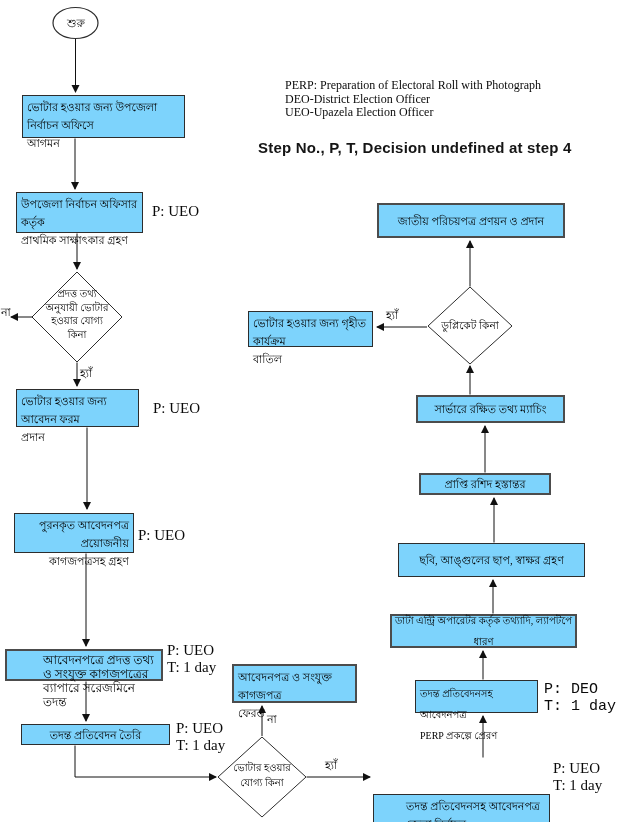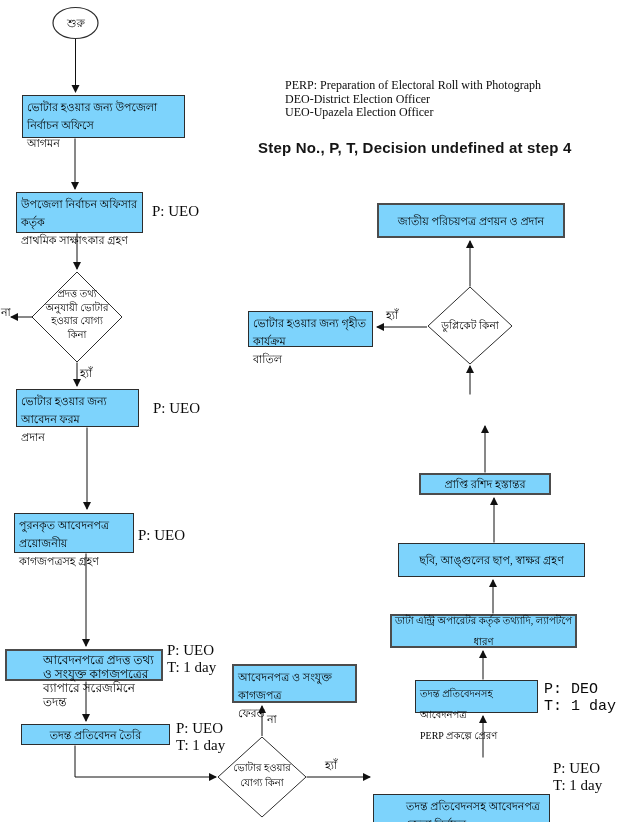--- a/index.html
+++ b/index.html
@@ -87,36 +87,37 @@
 <span>DEO-District Election Officer</span>
 <span>UEO-Upazela Election Officer</span></div>
   <div class="note">Step No., P, T, Decision undefined at step 4</div>
 
   <div class="node" style="left:22px;top:95px;width:163px;height:43px;">ভোটার হওয়ার জন্য উপজেলা নির্বাচন অফিসে
 আগমন</div>
   <div class="node" style="left:16px;top:192px;width:127px;height:41px;">উপজেলা নির্বাচন অফিসার কর্তৃক
 প্রাথমিক সাক্ষাৎকার গ্রহণ</div>
   <div class="node" style="left:16px;top:389px;width:123px;height:38px;">ভোটার হওয়ার জন্য আবেদন ফরম
 প্রদান</div>
-  <div class="node" style="left:14px;top:513px;width:120px;height:40px;">পুরনকৃত আবেদনপত্র প্রয়োজনীয়
+  <div class="node" style="left:14px;top:513px;width:120px;height:40px;text-align:right;">পুরনকৃত আবেদনপত্র প্রয়োজনীয়
 কাগজপত্রসহ গ্রহণ</div>
   <div class="node thick small" style="left:5px;top:649px;width:158px;height:32px;">আবেদনপত্রে প্রদত্ত তথ্য ও সংযুক্ত কাগজপত্রের
 ব্যাপারে সরেজমিনে তদন্ত</div>
   <div class="node center" style="left:21px;top:724px;width:149px;height:21px;">তদন্ত প্রতিবেদন তৈরি</div>
 
   <div class="node thick" style="left:232px;top:664px;width:125px;height:39px;">আবেদনপত্র ও সংযুক্ত কাগজপত্র
 ফেরত</div>
 
   <div class="node" style="left:373px;top:794px;width:177px;height:44px;padding-left:32px;">তদন্ত প্রতিবেদনসহ আবেদনপত্র জেলা নির্বাচন
 অফিসে প্রেরণ</div>
   <div class="node tight" style="left:415px;top:680px;width:123px;height:33px;">তদন্ত প্রতিবেদনসহ আবেদনপত্র
 PERP প্রকল্পে প্রেরণ</div>
   <div class="node center thick tight" style="left:390px;top:614px;width:187px;height:34px;">ডাটা এন্ট্রি অপারেটর কর্তৃক তথ্যাদি, ল্যাপটপে ধারণ</div>
   <div class="node center" style="left:398px;top:543px;width:187px;height:34px;">ছবি, আঙ্গুলের ছাপ, স্বাক্ষর গ্রহণ</div>
   <div class="node center thick" style="left:419px;top:473px;width:132px;height:22px;">প্রাপ্তি রশিদ হস্তান্তর</div>
+  <div class="node center thick" style="left:416px;top:395px;width:149px;height:28px;">সার্ভারে রক্ষিত তথ্য ম্যাচিং</div>
   <div class="node" style="left:248px;top:311px;width:125px;height:36px;">ভোটার হওয়ার জন্য গৃহীত কার্যক্রম
 বাতিল</div>
   <div class="node center thick" style="left:377px;top:203px;width:188px;height:35px;">জাতীয় পরিচয়পত্র প্রণয়ন ও প্রদান</div>
 
   <div class="dlabel" style="left:32px;top:287px;width:90px;">প্রদত্ত তথ্য
 অনুযায়ী ভোটার
 হওয়ার যোগ্য
 কিনা</div>
   <div class="dlabel" style="left:218px;top:760px;width:88px;line-height:15px;">ভোটার হওয়ার
 যোগ্য কিনা</div>

